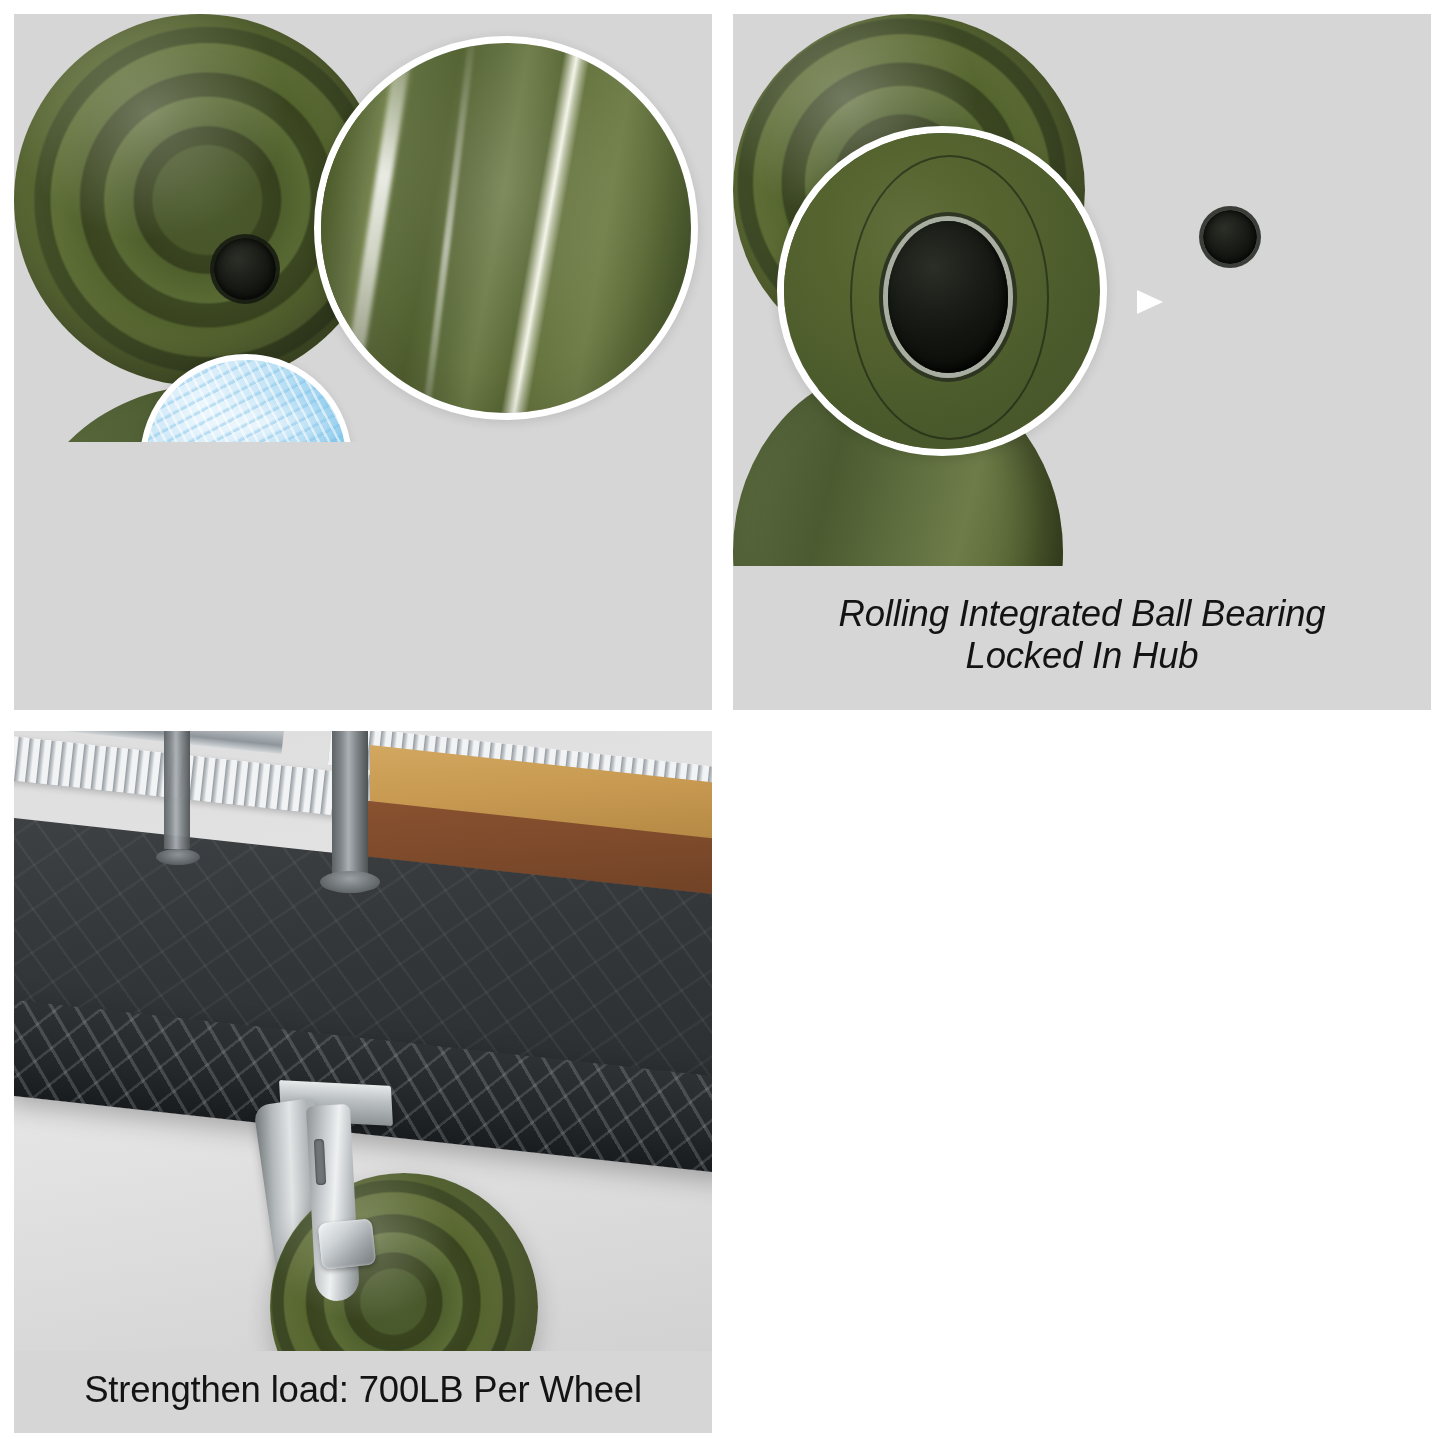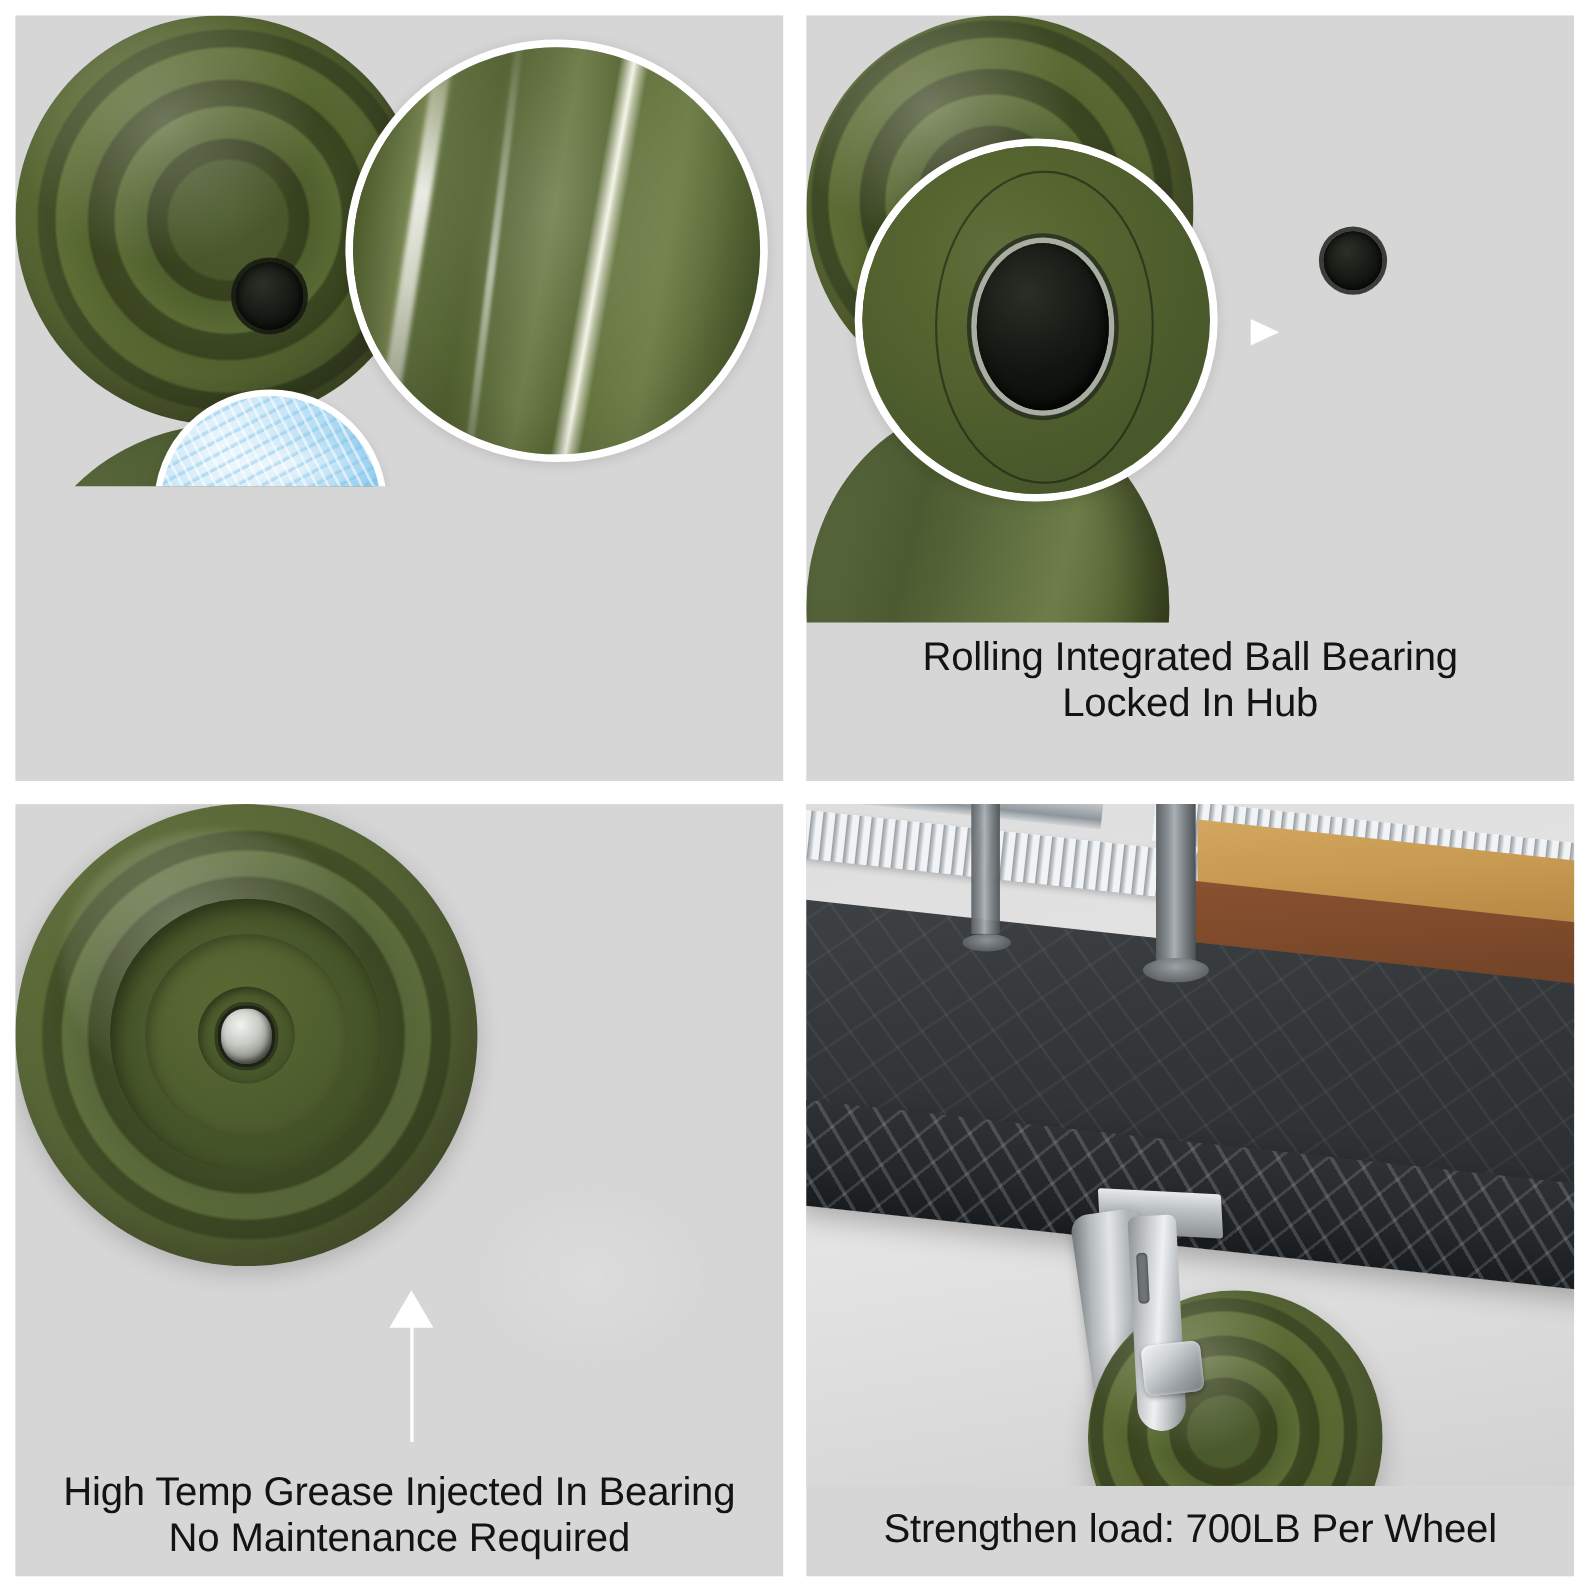--- a/index.html
+++ b/index.html
@@ -268,21 +268,21 @@
     position: absolute;
     left: 404px; top: 276px;
     width: 0; height: 0;
     border-top: 12px solid transparent;
     border-bottom: 12px solid transparent;
     border-left: 26px solid #ffffff;
   }
   .p2-hub-dark { left: 470px; top: 196px; width: 54px; height: 54px;
     box-shadow: 0 0 0 4px rgba(20,24,16,.8), inset 0 0 9px #000; }
 
-  #p2 .caption { top: 562px; }
+  #p2 .caption { top: 579px; font-style: italic; }
 
   
   #p3 .stage { height: 580px; }
 
   .p3-wheel {
     left: 154px; top: 42px; width: 420px; height: 420px;
   }
   .p3-ring-outer {
     position: absolute; left: 0; top: 0; width: 420px; height: 420px;
     border-radius: 50%;
@@ -578,40 +578,20 @@
         <div class="p2-mag-bearing"></div>
       </div>
 
       <div class="p2-pointer"></div>
 
     </div>
     <div class="caption">Rolling Integrated Ball Bearing
 Locked In Hub</div>
   </div>
 
-  <div class="panel" id="p3">
-    <div class="stage">
-
-      <div class="p3-wheel">
-        <div class="p3-ring-outer"></div>
-        <div class="p3-gloss-a"></div>
-        <div class="p3-gloss-b"></div>
-        <div class="p3-dish"></div>
-        <div class="p3-dish2"></div>
-        <div class="p3-collar"></div>
-        <div class="hub-metal p3-hub-metal"></div>
-      </div>
-
-      <div class="p3-arrow-line"></div>
-      <div class="p3-arrow-head"></div>
-
-    </div>
-    <div class="caption">High Temp Grease Injected In Bearing
-No Maintenance Required</div>
-  </div>
 
   <div class="panel" id="p4">
     <div class="stage">
 
       <div class="p4-floor"></div>
 
       <div class="p4-rail-top"></div>
       <div class="p4-rail"></div>
       <div class="p4-rail2"></div>
 

